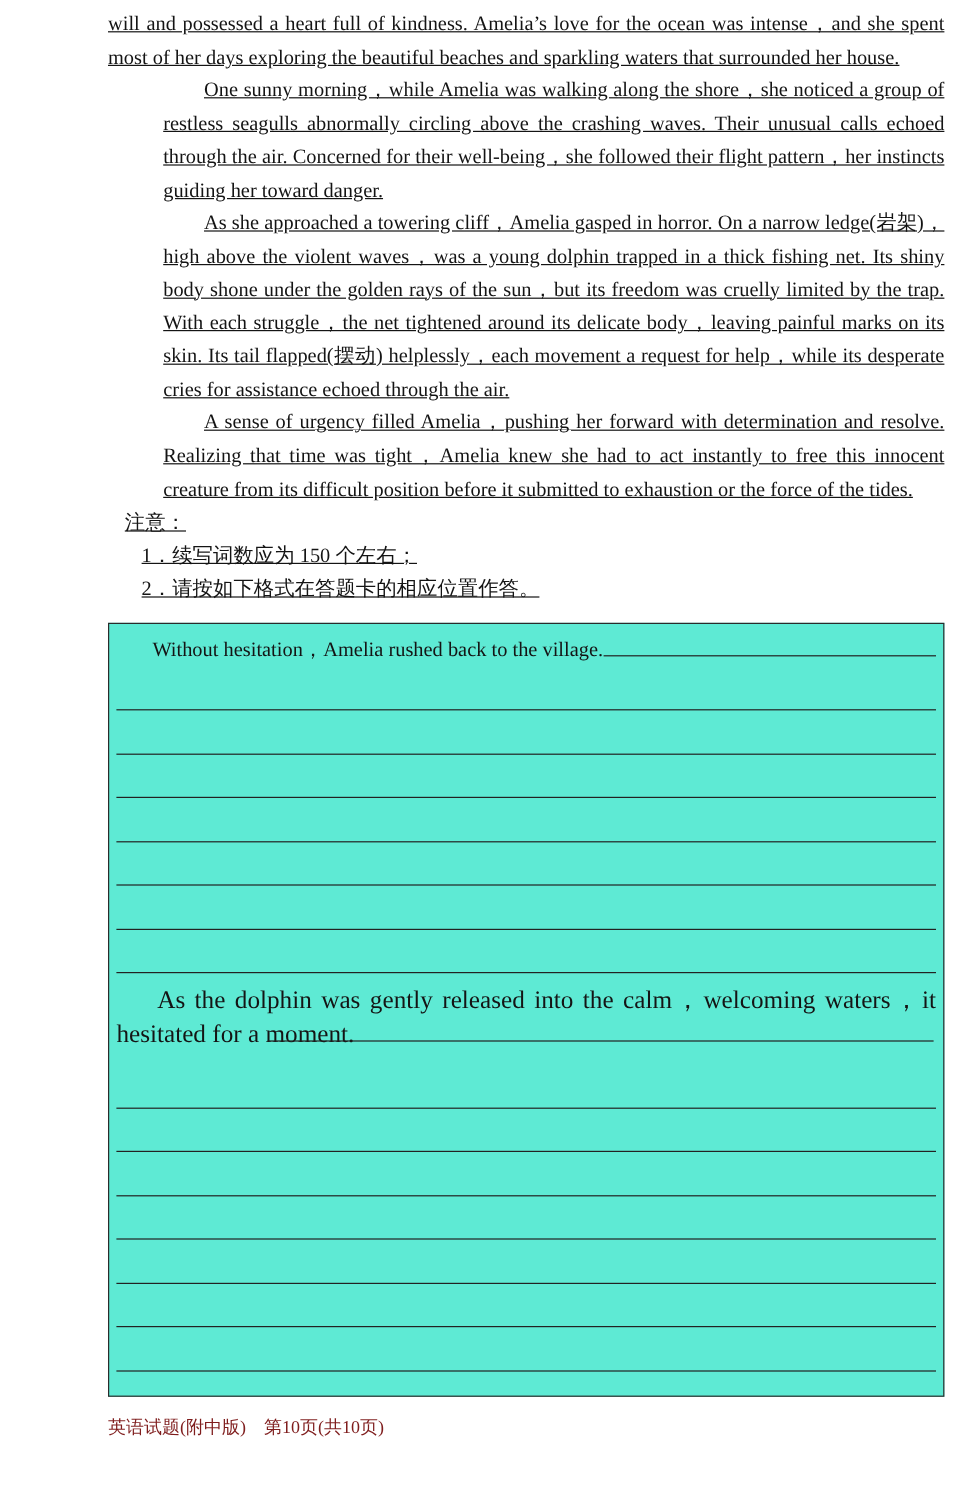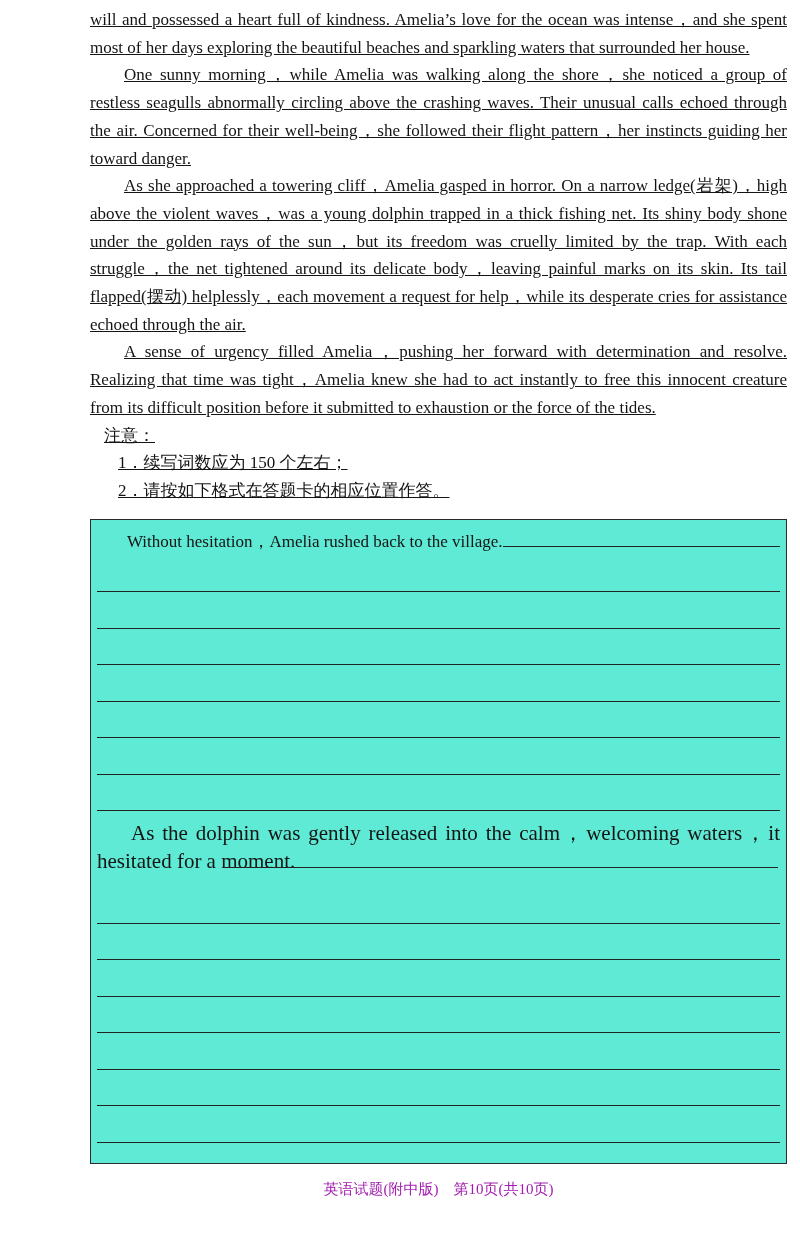--- a/index.html
+++ b/index.html
@@ -12,21 +12,21 @@
     overflow: hidden;
   }
   .page { padding: 6px 13px 0 90px; }
 
   .para {
     font-size: 17px;
     line-height: 27.7px;
     text-align: justify;
     text-decoration: underline;
   }
-  .para.indent { text-indent: 34px; }
+  .para.indent { text-indent: 34px; margin-left: 46px; }
 
   .notes-title { text-align: left; margin-left: 14px; }
   .note-item { padding-left: 28px; text-align: left; }
 
   .answer-box {
     margin-top: 14px;
     border: 1.5px solid #2b2b2b;
     padding: 8px 6px 20px 6px;
     background: #5eead4;
   }
@@ -65,23 +65,23 @@
     right: 2px;
     bottom: 7px;
     border-bottom: 1.2px solid #222;
     height: 0;
   }
 
   .wlines.group2 { margin-top: 12px; }
 
   .footer {
     margin-top: 16px;
-    text-align: center;
+    text-align: left;
     font-size: 15px;
-    color: #a21caf;
+    color: #7f1d1d;
   }
 </style>
 </head>
 <body>
 
 <div class="page">
 
   <div class="body-text">
     <p class="para">will and possessed a heart full of kindness. Amelia’s love for the ocean was intense，and she spent most of her days exploring the beautiful beaches and sparkling waters that surrounded her house.</p>
     <p class="para indent">One sunny morning，while Amelia was walking along the shore，she noticed a group of restless seagulls abnormally circling above the crashing waves. Their unusual calls echoed through the air. Concerned for their well-being，she followed their flight pattern，her instincts guiding her toward danger.</p>

